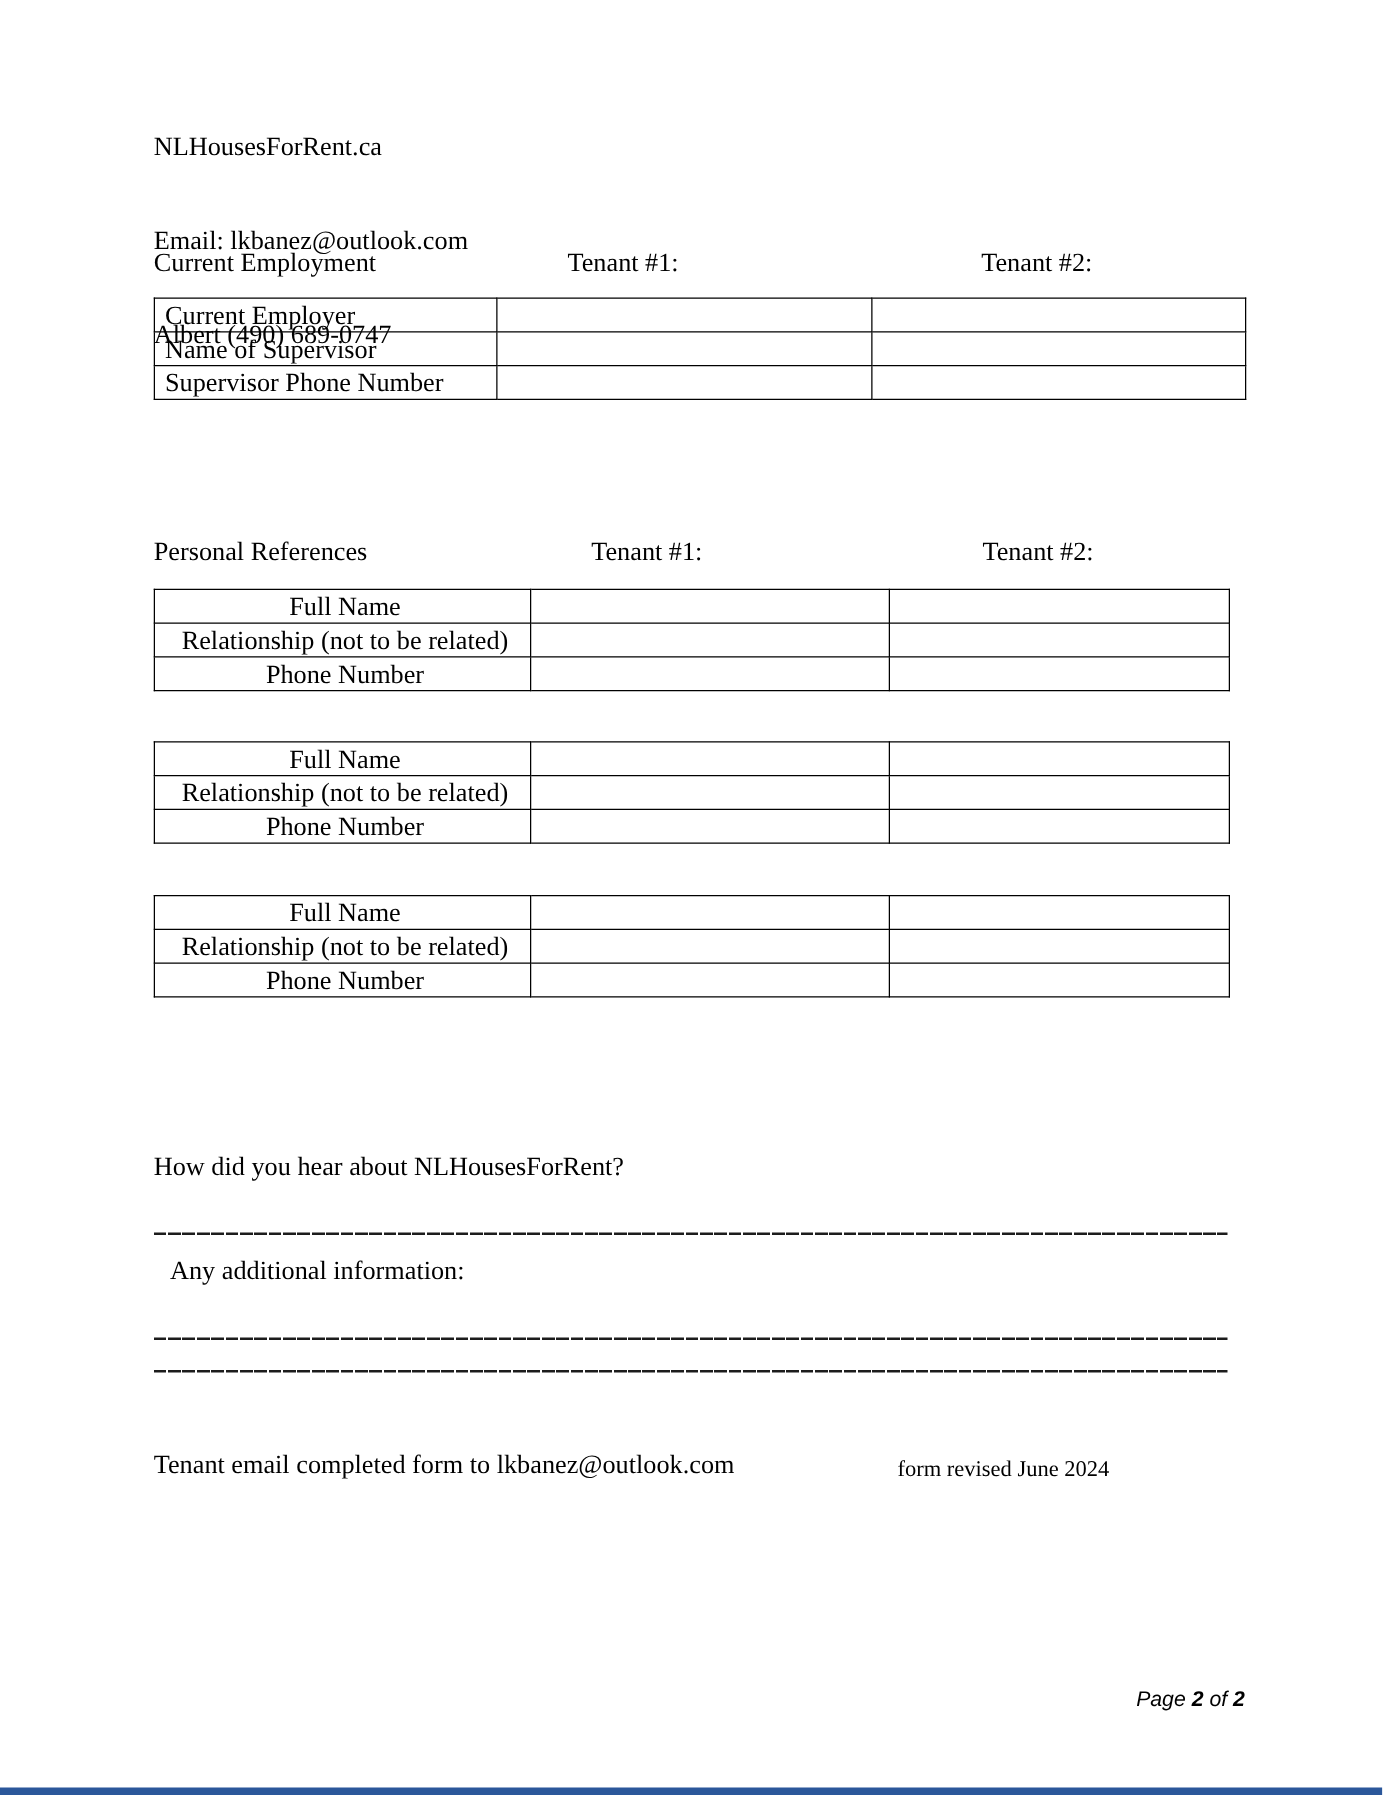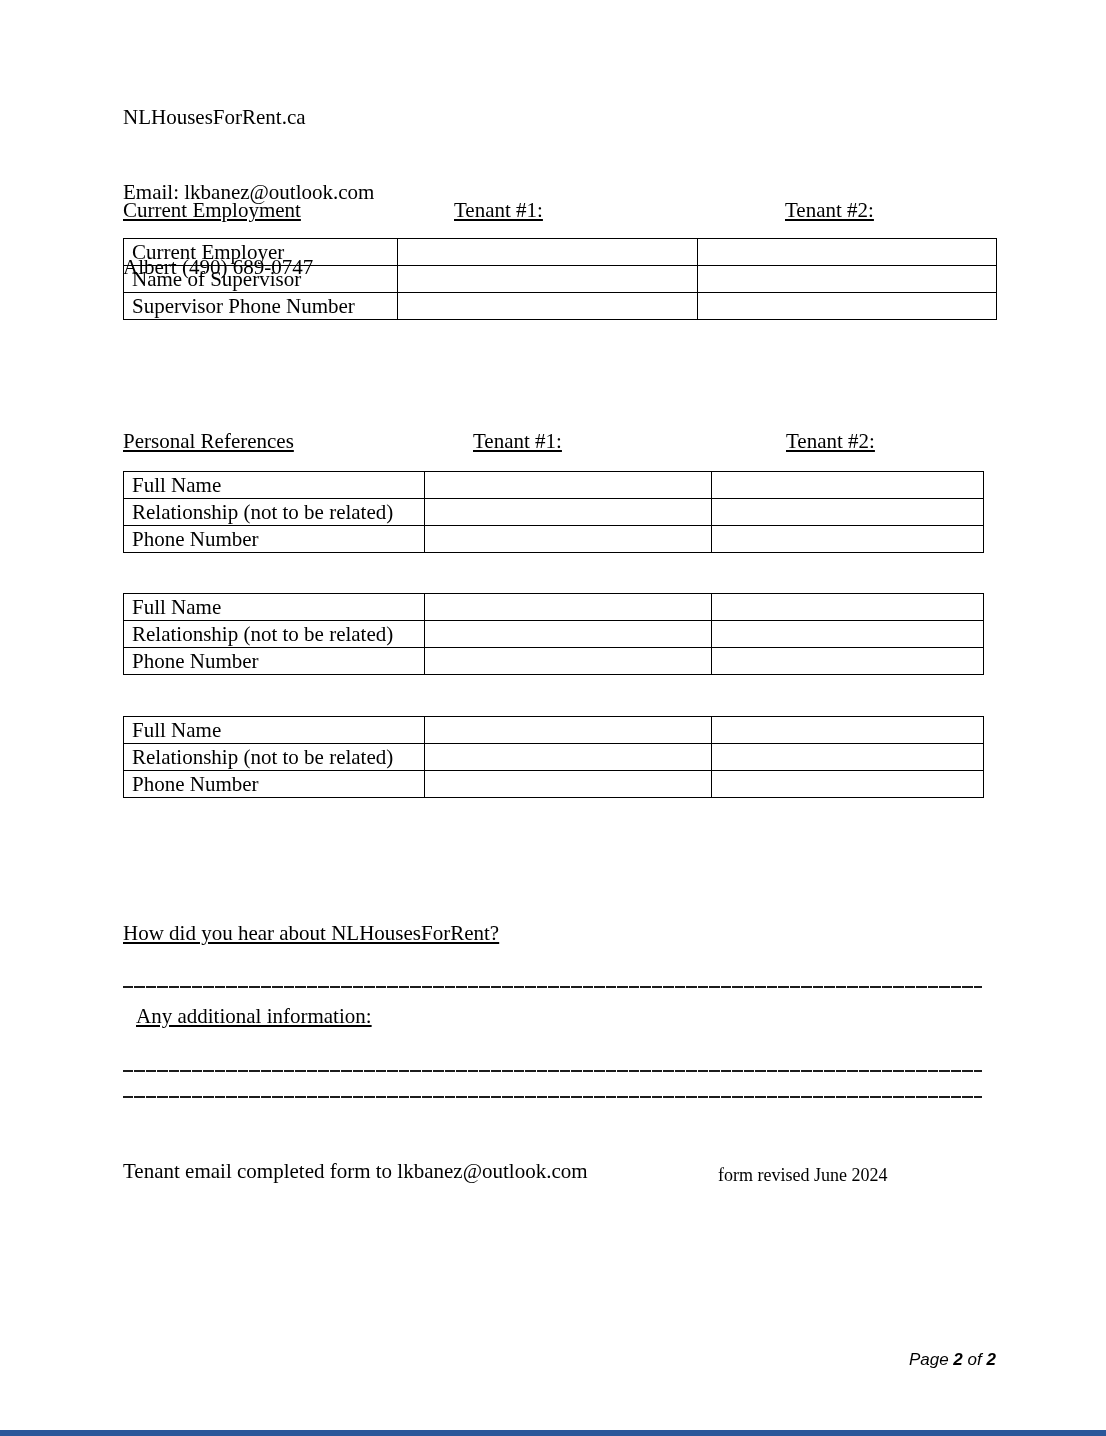--- a/index.html
+++ b/index.html
@@ -19,39 +19,39 @@
   }
   .abs { position: absolute; }
 
   .header-block {
     left: 123px;
     top: 55px;
     line-height: 25px;
     white-space: pre;
   }
 
-  .section-label { line-height: 25px; white-space: pre; text-decoration: underline; }
+  .section-label { line-height: 25px; white-space: pre; }
 
   table.form-table {
     position: absolute;
     border-collapse: collapse;
     table-layout: fixed;
   }
   table.form-table td {
     border: 1px solid #000000;
     height: 26px;
     padding: 0 4px 0 8px;
     font-size: 21px;
     line-height: 25px;
     vertical-align: middle;
     overflow: hidden;
     white-space: nowrap;
   }
   table.emp { left: 123px; width: 873px; }
-  table.ref { left: 123px; width: 860px; }
+  table.ref { left: 123px; width: 860px; text-align: center; }
 
   .fill-line {
     position: absolute;
     left: 123px;
     width: 859px;
     height: 14px;
   }
   .fill-line::after {
     content: "";
     position: absolute;

